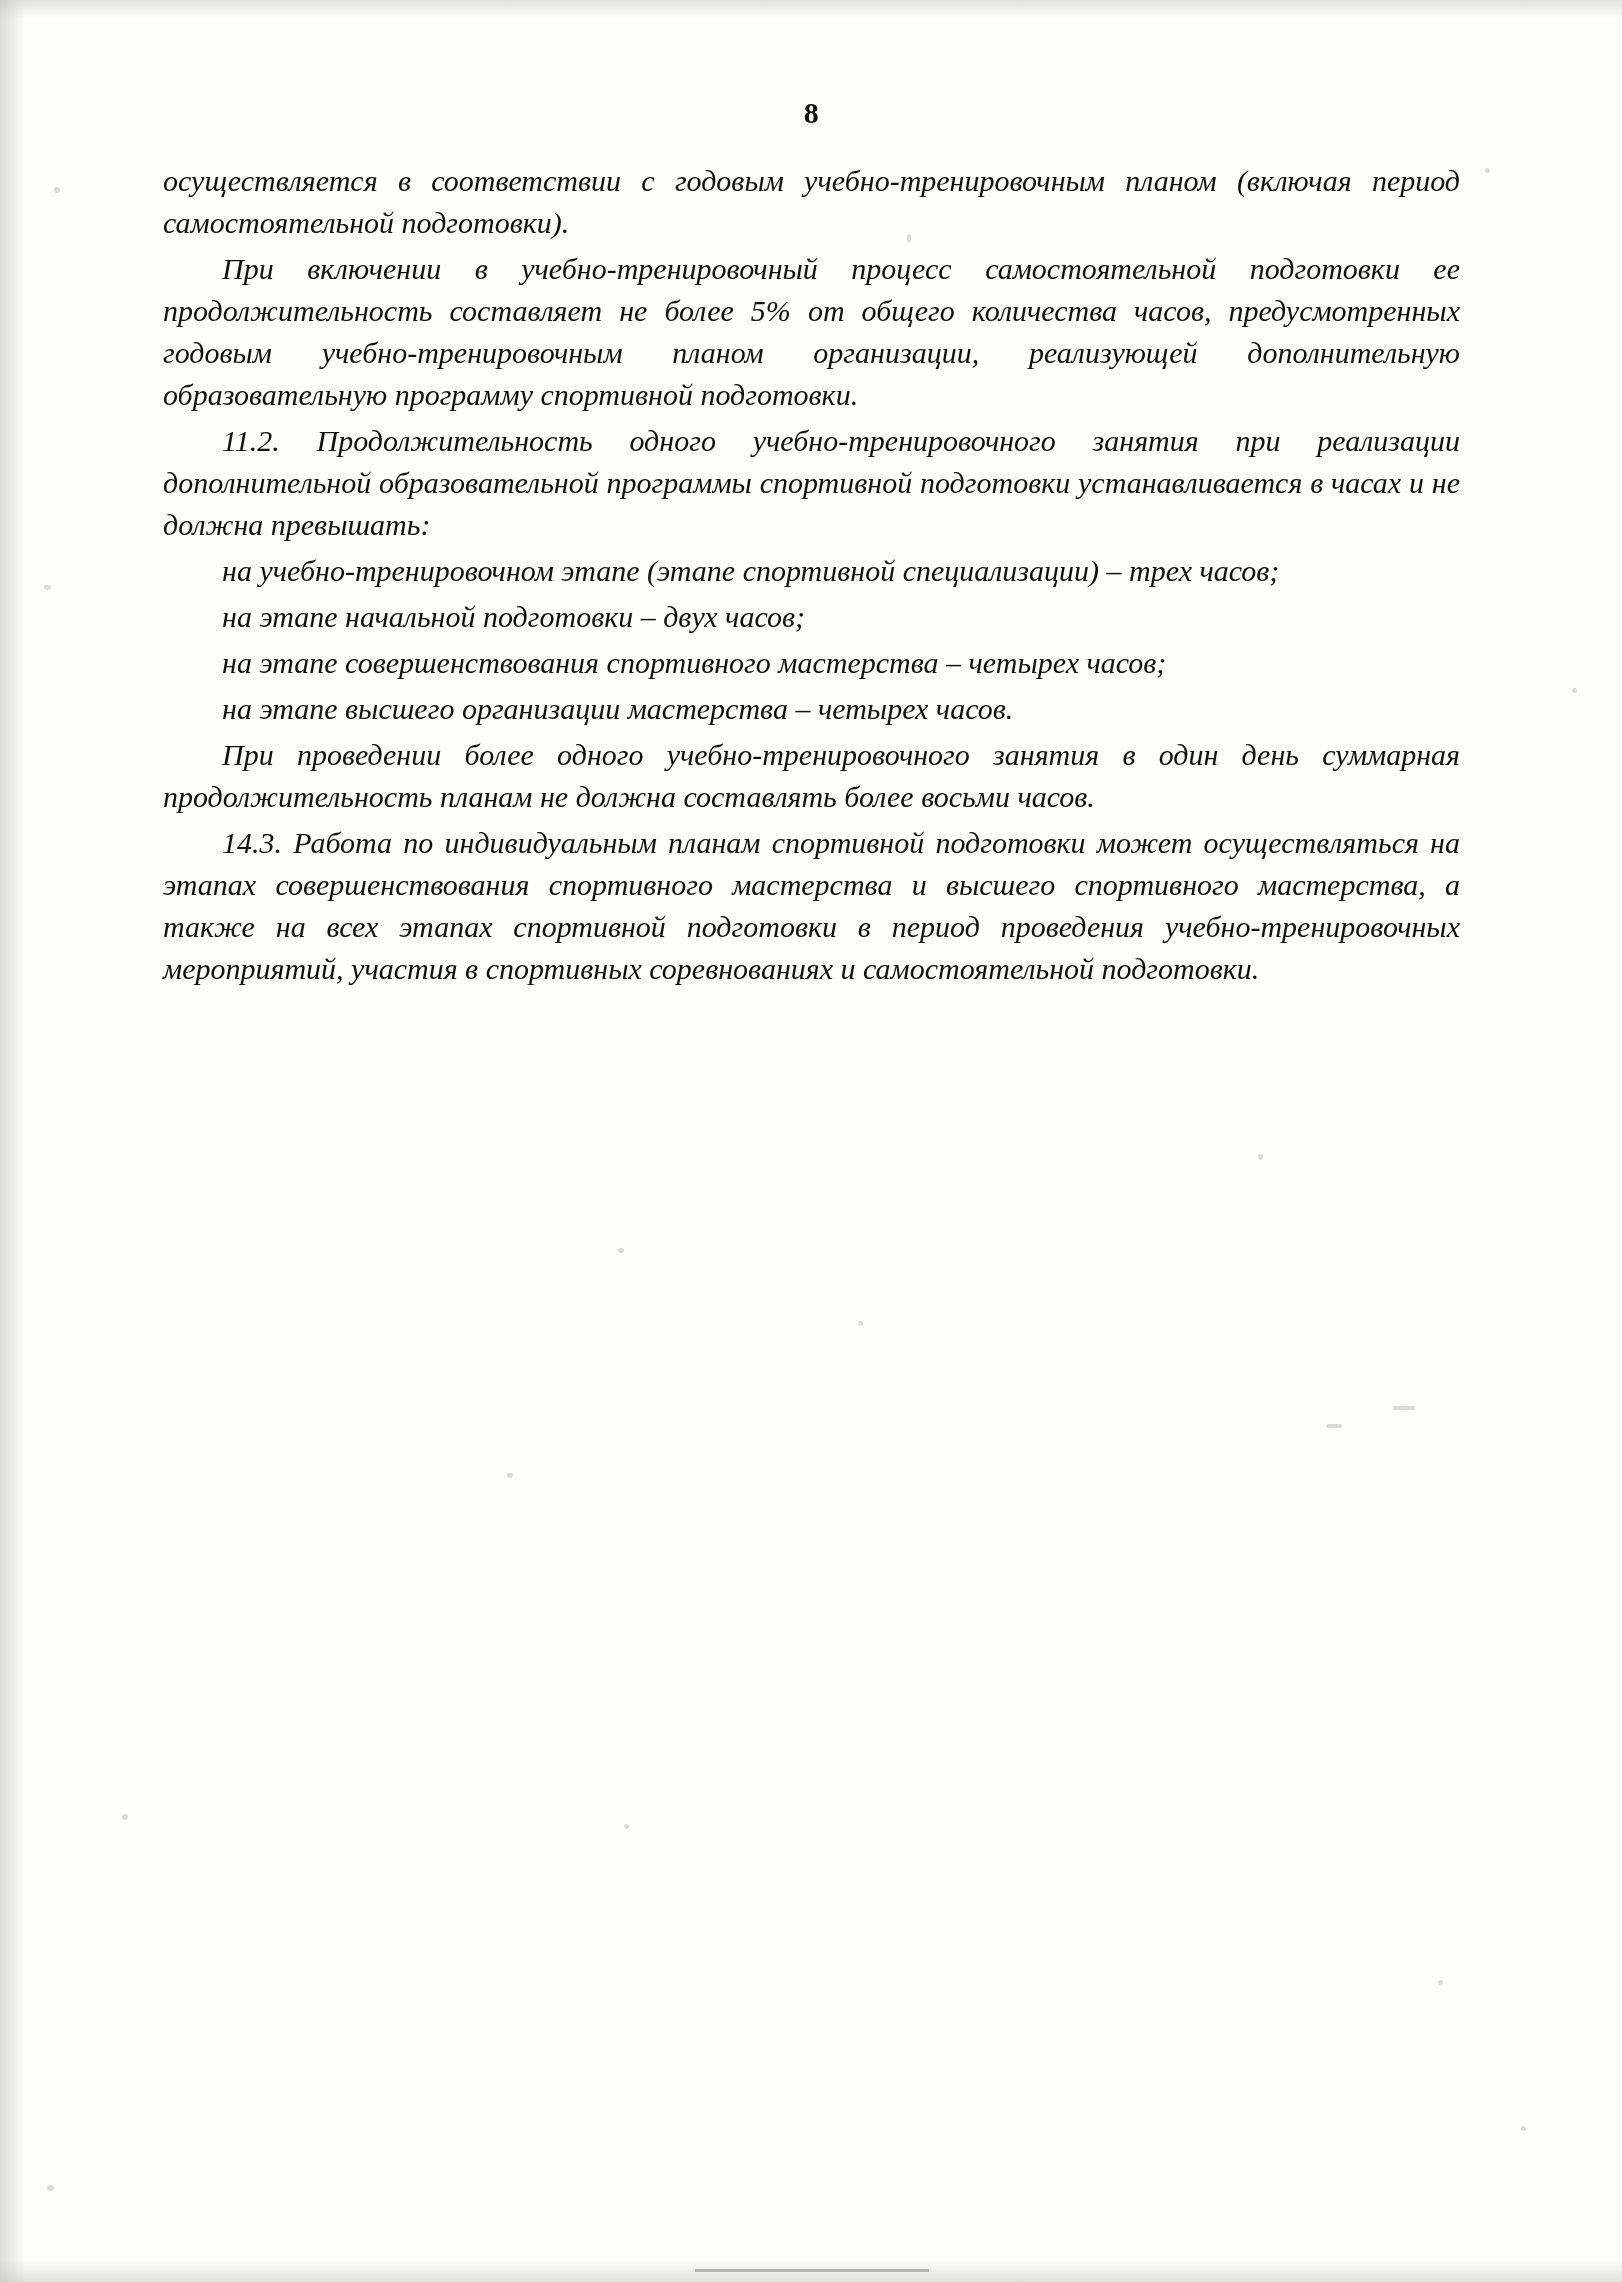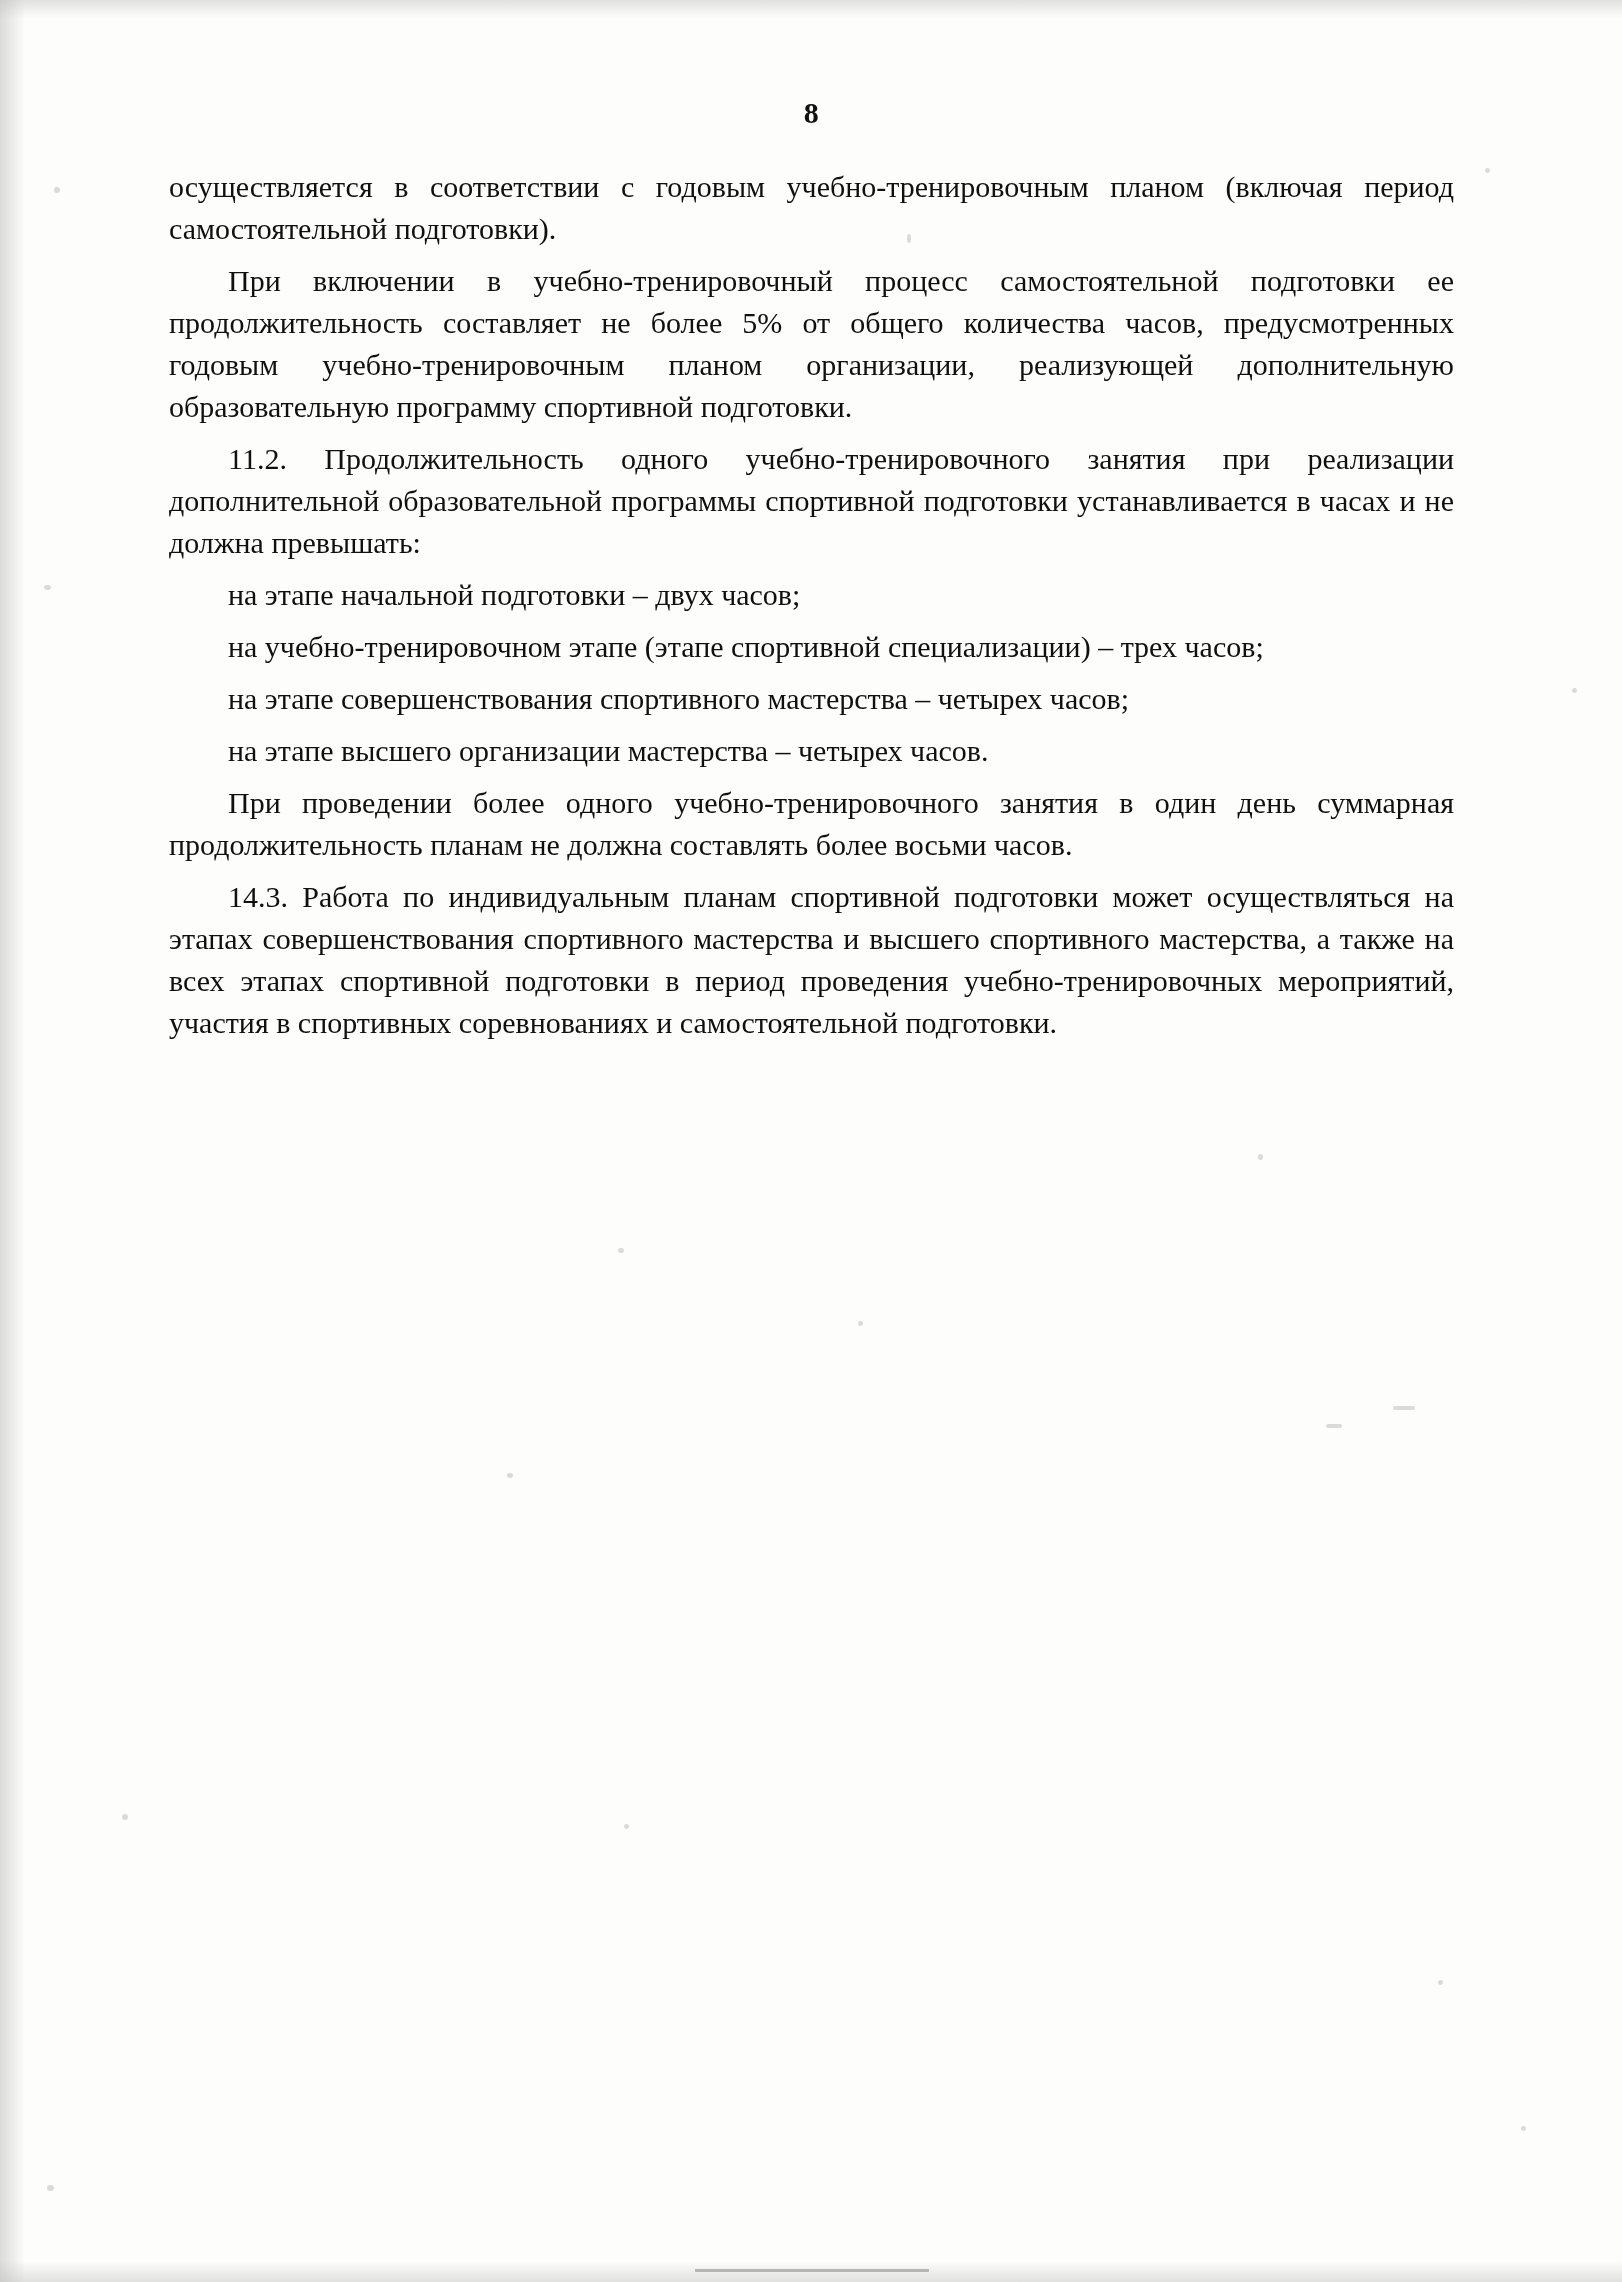--- a/index.html
+++ b/index.html
@@ -26,26 +26,27 @@
     font-weight: bold;
     letter-spacing: 0.5px;
   }
   .body-text {
     position: absolute;
     top: 156px;
     left: 159px;
     width: 1305px;
   }
   p {
-    margin: 10px;
+    margin: 4px;
     font-size: 30px;
     line-height: 42px;
     text-align: justify;
     text-justify: inter-word;
     hyphens: none;
+    font-style: italic;
   }
   p.indent {
     text-indent: 59px;
   }
   p.noindent {
     text-indent: 0;
   }
   
   .speckle {
     position: absolute;
@@ -99,22 +100,22 @@
   <div class="edge-shadow-left"></div>
   <div class="edge-shadow-top"></div>
   <div class="edge-shadow-bottom"></div>
 
   <div class="page-number">8</div>
 
   <div class="body-text">
     <p class="noindent">осуществляется в соответствии с годовым учебно-тренировочным планом (включая период самостоятельной подготовки).</p>
     <p class="indent">При включении в учебно-тренировочный процесс самостоятельной подготовки ее продолжительность составляет не более 5% от общего количества часов, предусмотренных годовым учебно-тренировочным планом организации, реализующей дополнительную образовательную программу спортивной подготовки.</p>
     <p class="indent">11.2. Продолжительность одного учебно-тренировочного занятия при реализации дополнительной образовательной программы спортивной подготовки устанавливается в часах и не должна превышать:</p>
+    <p class="indent">на учебно-тренировочном этапе (этапе спортивной специализации) – трех часов;</p>
     <p class="indent">на этапе начальной подготовки – двух часов;</p>
-    <p class="indent">на учебно-тренировочном этапе (этапе спортивной специализации) – трех часов;</p>
     <p class="indent">на этапе совершенствования спортивного мастерства – четырех часов;</p>
     <p class="indent">на этапе высшего организации мастерства – четырех часов.</p>
     <p class="indent">При проведении более одного учебно-тренировочного занятия в один день суммарная продолжительность планам не должна составлять более восьми часов.</p>
     <p class="indent">14.3. Работа по индивидуальным планам спортивной подготовки может осуществляться на этапах совершенствования спортивного мастерства и высшего спортивного мастерства, а также на всех этапах спортивной подготовки в период проведения учебно-тренировочных мероприятий, участия в спортивных соревнованиях и самостоятельной подготовки.</p>
   </div>
 
   <div class="speckle" style="left:54px; top:187px; width:5.9px; height:5.9px;"></div>
   <div class="speckle" style="left:1485px; top:168px; width:4.9px; height:4.9px;"></div>
   <div class="speckle" style="left:907px; top:234px; width:3.9px; height:8.8px;"></div>
   <div class="speckle" style="left:44px; top:585px; width:6.8px; height:4.9px;"></div>

